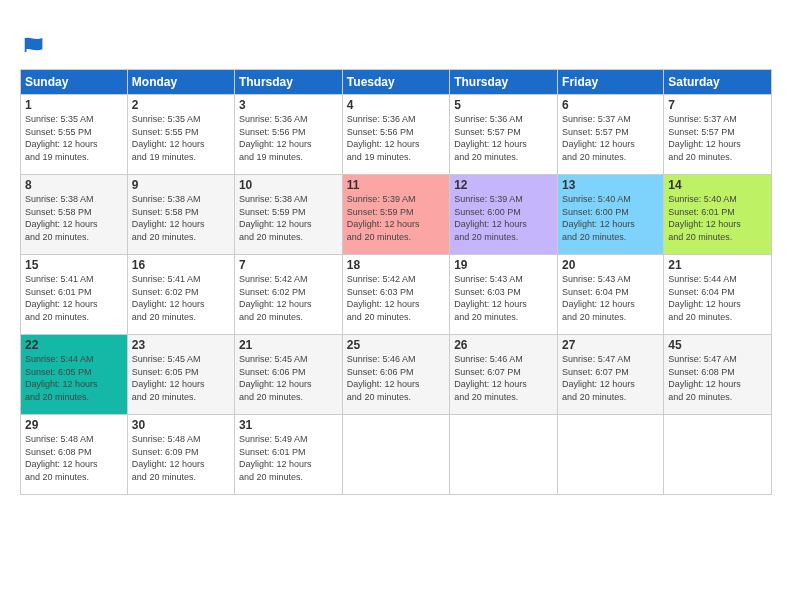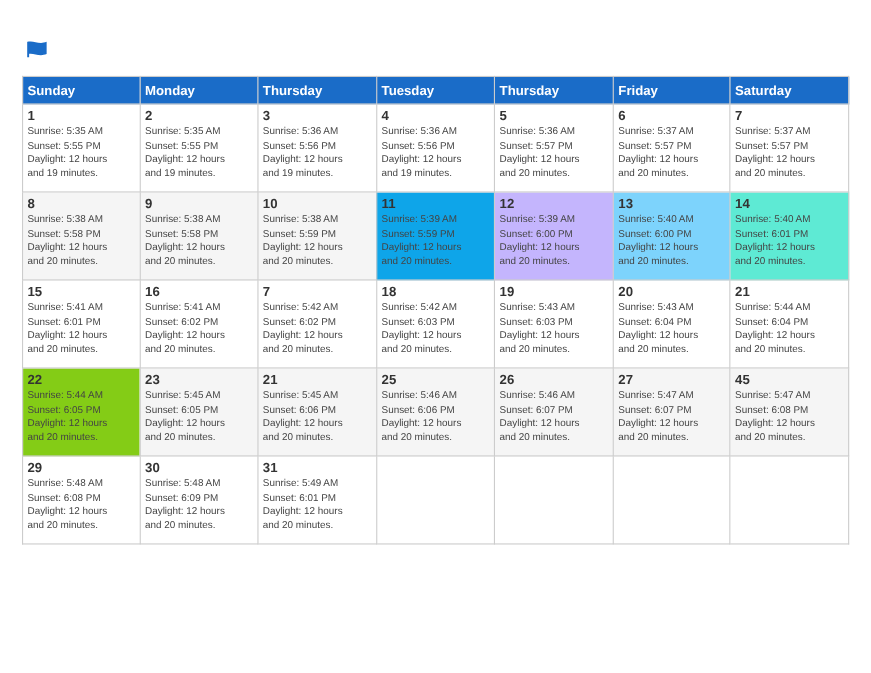--- a/index.html
+++ b/index.html
@@ -195,42 +195,42 @@
 Daylight: 12 hours
 and 20 minutes.</div>
           </td>
           <td style="background: rgb(245, 245, 245);">
             <span class="day-num">10</span>
             <div class="day-info" style="white-space: pre-line;">Sunrise: 5:38 AM
 Sunset: 5:59 PM
 Daylight: 12 hours
 and 20 minutes.</div>
           </td>
-          <td style="background: #0ea5e9; margin-top: 48px;">
+          <td style="background: #fca5a5; margin-top: 48px;">
             <span class="day-num">11</span>
             <div class="day-info" style="white-space: pre-line;">Sunrise: 5:39 AM
 Sunset: 5:59 PM
 Daylight: 12 hours
 and 20 minutes.</div>
           </td>
           <td style="background: #c4b5fd;">
             <span class="day-num">12</span>
             <div class="day-info" style="white-space: pre-line;">Sunrise: 5:39 AM
 Sunset: 6:00 PM
 Daylight: 12 hours
 and 20 minutes.</div>
           </td>
           <td style="background: #7dd3fc;">
             <span class="day-num">13</span>
             <div class="day-info" style="white-space: pre-line;">Sunrise: 5:40 AM
 Sunset: 6:00 PM
 Daylight: 12 hours
 and 20 minutes.</div>
           </td>
-          <td style="background: #5eead4;">
+          <td style="background: #bef264;">
             <span class="day-num">14</span>
             <div class="day-info" style="white-space: pre-line;">Sunrise: 5:40 AM
 Sunset: 6:01 PM
 Daylight: 12 hours
 and 20 minutes.</div>
           </td>
         </tr>
         <tr>
           <td>
             <span class="day-num">15</span>
@@ -276,21 +276,21 @@
           </td>
           <td>
             <span class="day-num">21</span>
             <div class="day-info" style="white-space: pre-line;">Sunrise: 5:44 AM
 Sunset: 6:04 PM
 Daylight: 12 hours
 and 20 minutes.</div>
           </td>
         </tr>
         <tr>
-          <td style="background: #84cc16;">
+          <td style="background: #14b8a6;">
             <span class="day-num">22</span>
             <div class="day-info" style="white-space: pre-line;">Sunrise: 5:44 AM
 Sunset: 6:05 PM
 Daylight: 12 hours
 and 20 minutes.</div>
           </td>
           <td style="background: rgb(245, 245, 245); margin-left: 32px;">
             <span class="day-num">23</span>
             <div class="day-info" style="white-space: pre-line;">Sunrise: 5:45 AM
 Sunset: 6:05 PM

